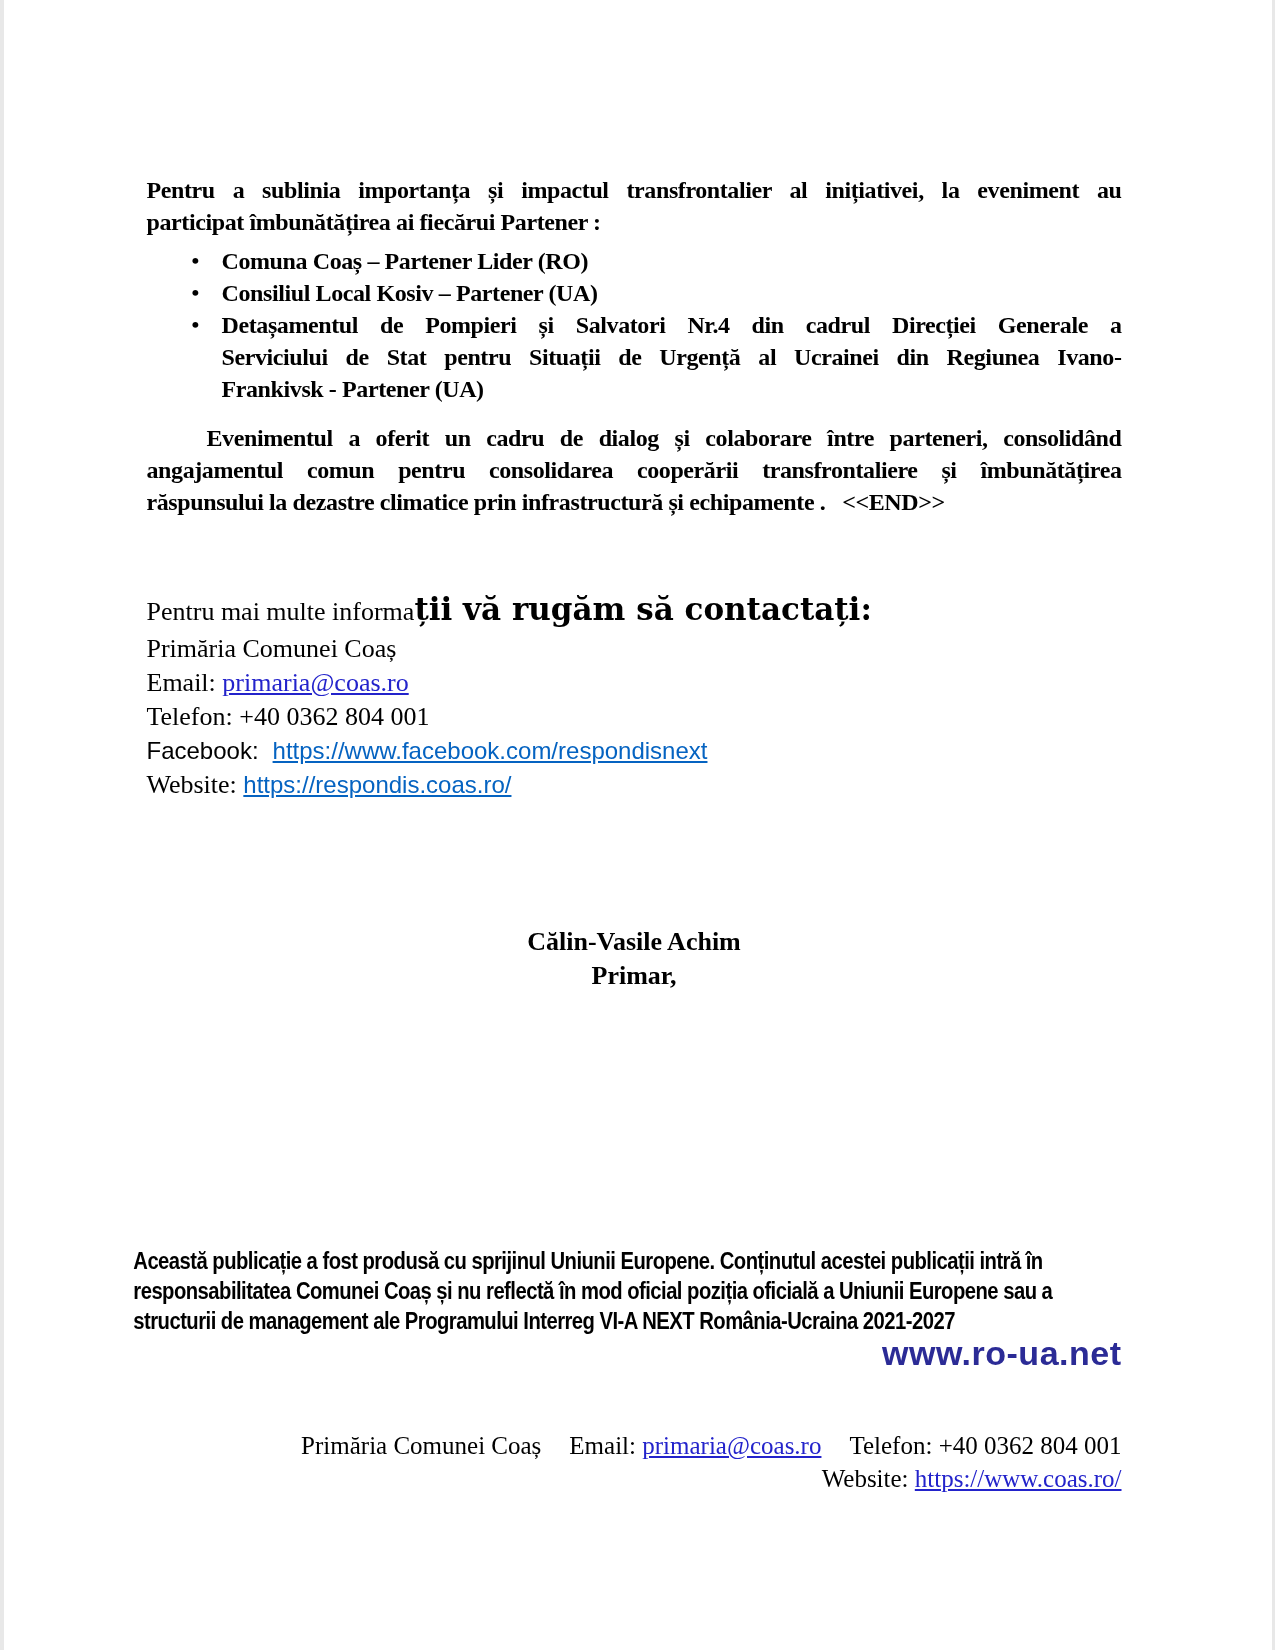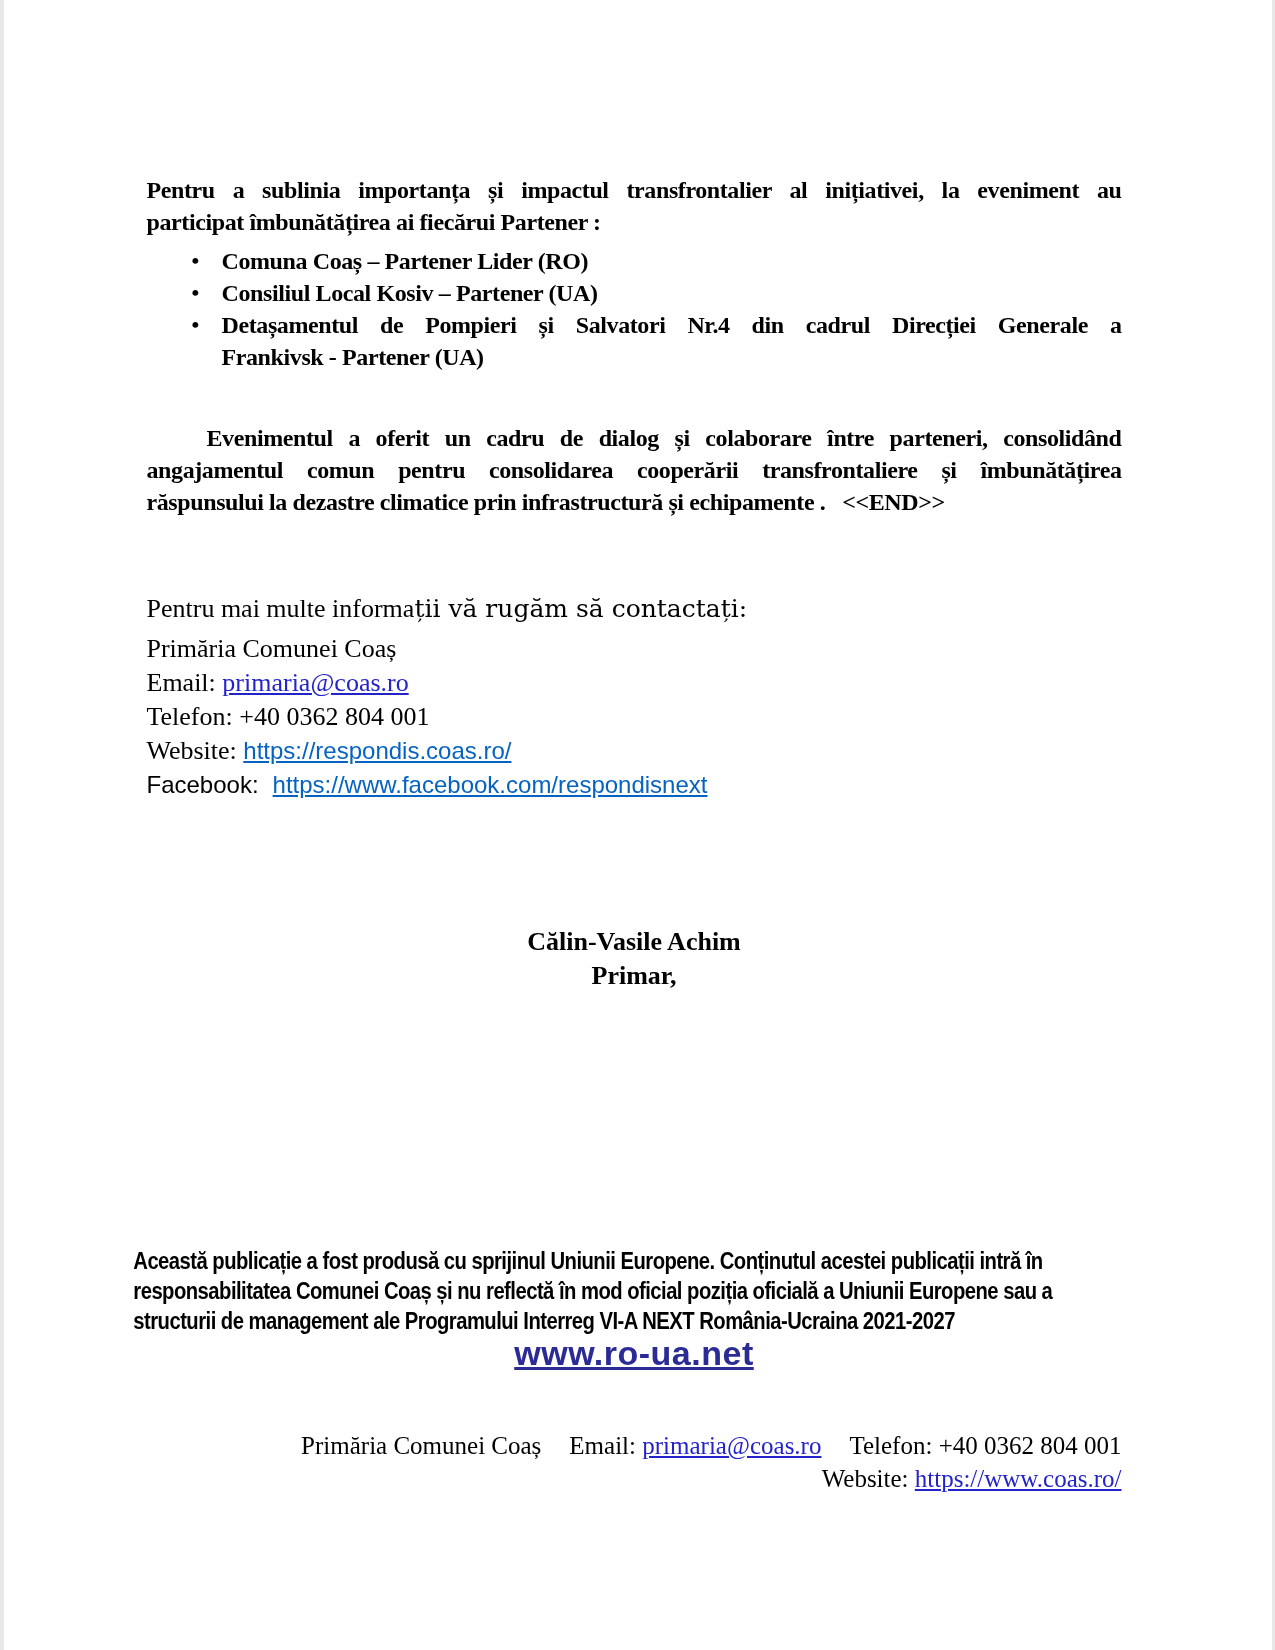--- a/index.html
+++ b/index.html
@@ -14,32 +14,32 @@
     overflow:hidden;
   }
   .block{position:absolute;left:143px;width:975px;}
   .body-text{font-size:24px;font-weight:bold;line-height:32px;letter-spacing:-0.4px;}
   .jl{text-align:justify;text-align-last:justify;}
   .indent{text-indent:60px;}
   .bullet-item{position:relative;padding-left:75px;}
   .bullet-dot{position:absolute;left:45px;top:0;font-size:22px;}
   .heading{font-size:26px;line-height:34px;white-space:nowrap;}
   .heading .h1a{font-weight:normal;font-family:"Liberation Serif",serif;}
-  .heading .h1b{font-weight:normal;font-family:"DejaVu Serif",serif;font-size:25px;}
+  .heading .h1b{font-weight:bold;font-family:"DejaVu Serif",serif;font-size:31px;}
   .contact{font-size:26px;line-height:34px;}
   .contact .line{white-space:nowrap;}
   .serif-link{color:#2323cb;text-decoration:underline;cursor:pointer;}
   .sans{font-family:"Liberation Sans",sans-serif;font-size:24px;}
   .sans-link{font-family:"Liberation Sans",sans-serif;font-size:24px;color:#0563c1;text-decoration:underline;cursor:pointer;}
   .signature{text-align:center;font-size:26px;font-weight:bold;line-height:34px;}
   .disclaimer{left:60px;width:1155px;text-align:left;font-family:"Liberation Sans",sans-serif;
     font-weight:bold;font-size:23px;line-height:30px;color:#000;}
   .disclaimer .dline{white-space:nowrap;transform:scaleX(0.88);transform-origin:50% 50%;letter-spacing:-0.6px;}
-  .site-big{left:143px;width:975px;text-align:center;font-family:"Liberation Sans",sans-serif;
-    font-weight:bold;font-size:34px;letter-spacing:0.5px;color:#2b2b96;filter:blur(0.3px);text-decoration:underline;}
+  .site-big{left:143px;width:975px;text-align:right;font-family:"Liberation Sans",sans-serif;
+    font-weight:bold;font-size:34px;letter-spacing:0.5px;color:#2b2b96;filter:blur(0.3px);}
   .bottom-contact{text-align:right;font-size:25px;line-height:33px;}
   .bottom-contact .gap{display:inline-block;width:28px;}
   .fb-gap{display:inline-block;width:14px;}
 </style>
 </head>
 <body>
 
 <div class="page">
 
   <div class="block body-text" style="top:174px;">
@@ -52,20 +52,21 @@
       <span class="bullet-dot">•</span>
       <div>Comuna Coaș – Partener Lider (RO)</div>
     </div>
     <div class="bullet-item">
       <span class="bullet-dot">•</span>
       <div>Consiliul Local Kosiv – Partener (UA)</div>
     </div>
     <div class="bullet-item">
       <span class="bullet-dot">•</span>
       <div class="jl">Detașamentul de Pompieri și Salvatori Nr.4 din cadrul Direcției Generale  a</div>
+      <div class="jl">Serviciului de Stat pentru Situații de Urgență al Ucrainei din Regiunea Ivano-</div>
       <div>Frankivsk -  Partener (UA)</div>
     </div>
   </div>
 
   <div class="block body-text" style="top:422px;">
     <div class="jl indent">Evenimentul a oferit un cadru de dialog și colaborare între parteneri, consolidând</div>
     <div class="jl">angajamentul comun pentru consolidarea cooperării transfrontaliere și îmbunătățirea</div>
     <div>răspunsului la dezastre climatice prin infrastructură și echipamente .&nbsp;&nbsp;&nbsp;&lt;&lt;END&gt;&gt;</div>
   </div>
 
@@ -73,26 +74,26 @@
     <span class="h1a">Pentru mai multe informa</span><span class="h1b">ții vă rugăm să contactați:</span>
   </div>
 
   <div class="block contact" style="top:632px;">
     <div class="line">Primăria Comunei Coaș</div>
     <div class="line">
       <span>Email:</span>
       <span class="serif-link">primaria@coas.ro</span>
     </div>
     <div class="line">Telefon: +40 0362 804 001</div>
+    <div class="line sans">
+      <span>Facebook:</span><span class="fb-gap"></span><span class="sans-link">https://www.facebook.com/respondisnext</span>
+    </div>
     <div class="line">
       <span>Website:</span>
       <span class="sans-link">https://respondis.coas.ro/</span>
-    </div>
-    <div class="line sans">
-      <span>Facebook:</span><span class="fb-gap"></span><span class="sans-link">https://www.facebook.com/respondisnext</span>
     </div>
   </div>
 
   <div class="block signature" style="top:925px;">
     <div>Călin-Vasile Achim</div>
     <div>Primar,</div>
   </div>
 
   <div class="block disclaimer" style="top:1246px;">
     <div class="dline">Această publicație a fost produsă cu sprijinul Uniunii Europene. Conținutul acestei publicații intră în</div>

